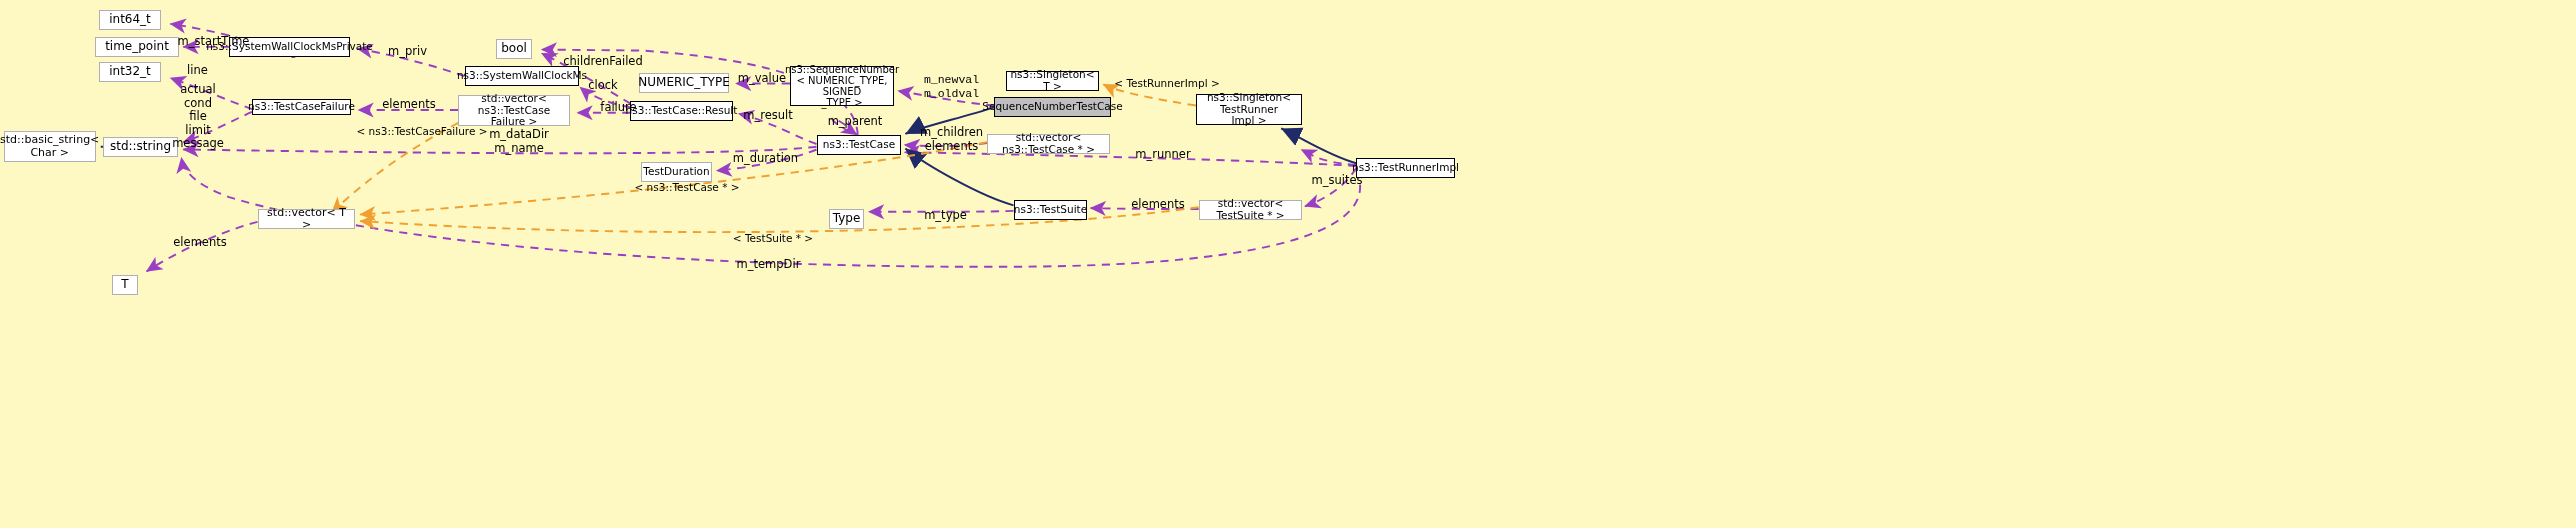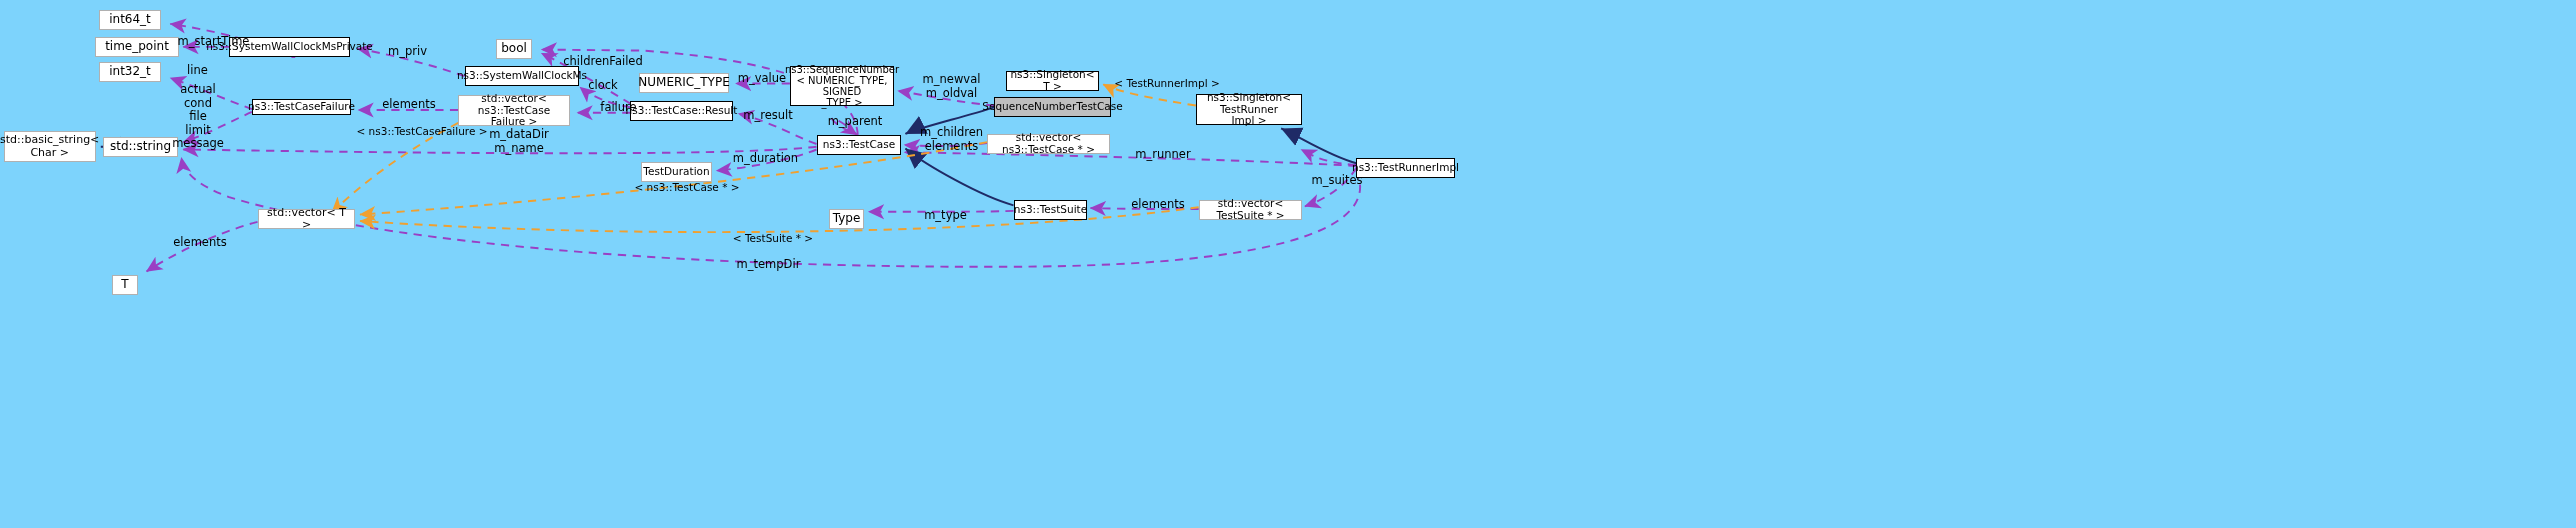--- a/index.html
+++ b/index.html
@@ -1,17 +1,17 @@
 <!DOCTYPE html>
 <html style="font-size:14.7px"><head>
 <meta charset="utf-8">
 <style>
   html,body{margin:0;padding:0;background:#ffffff;}
   body{font-family:"DejaVu Sans","Liberation Sans",sans-serif;}
-  #diagram{position:relative;width:2576px;height:529px;background:#7dd3fc;overflow:hidden;}
+  #diagram{position:relative;width:2576px;height:529px;background:#fef9c3;overflow:hidden;}
   svg.edges{position:absolute;left:0;top:0;width:2576px;height:529px;pointer-events:none;}
   .node{position:absolute;box-sizing:border-box;display:flex;align-items:center;justify-content:center;
         text-align:center;line-height:1.12;background:#ffffff;color:#000000;}
   .node span{display:block;padding:0 2.7px;}
   
   .n-ext{border:0.9px solid #b0b0b0;font-size:12px;}
   
   .n-cls{border:1.5px solid #000000;font-size:12px;}
   
   .n-cur{border:1.5px solid #000000;background:#bfbfbf;font-size:12px;}
@@ -168,21 +168,21 @@
 file
 limit
 message</span></div>
   <div class="elabel" style="left:380px;top:45px;width:55px;"><span>m_priv</span></div>
   <div class="elabel" style="left:376px;top:98px;width:66px;"><span>elements</span></div>
   <div class="elabel" style="left:354px;top:125px;width:136px;font-size:10.5px;"><span>&lt; ns3::TestCaseFailure &gt;</span></div>
   <div class="elabel" style="left:557px;top:55px;width:92px;"><span>childrenFailed</span></div>
   <div class="elabel" style="left:579px;top:79px;width:48px;"><span>clock</span></div>
   <div class="elabel" style="left:581px;top:101px;width:51px;margin-left:12px;"><span>failure</span></div>
   <div class="elabel" style="left:730px;top:72px;width:64px;"><span>m_value</span></div>
-  <div class="elabel multi" style="left:916px;top:73px;width:71px;"><span>m_newval
+  <div class="elabel multi" style="left:916px;top:73px;width:71px;font-family:Liberation Mono, monospace;"><span>m_newval
 m_oldval</span></div>
   <div class="elabel" style="left:738px;top:109px;width:60px;"><span>m_result</span></div>
   <div class="elabel" style="left:823px;top:115px;width:64px;"><span>m_parent</span></div>
   <div class="elabel multi" style="left:916px;top:126px;width:71px;"><span>m_children
 elements</span></div>
   <div class="elabel multi" style="left:486px;top:128px;width:66px;"><span>m_dataDir
 m_name</span></div>
   <div class="elabel" style="left:729px;top:152px;width:73px;"><span>m_duration</span></div>
   <div class="elabel" style="left:630px;top:181px;width:114px;font-size:10.5px;"><span>&lt; ns3::TestCase * &gt;</span></div>
   <div class="elabel" style="left:1130px;top:148px;width:66px;"><span>m_runner</span></div>

